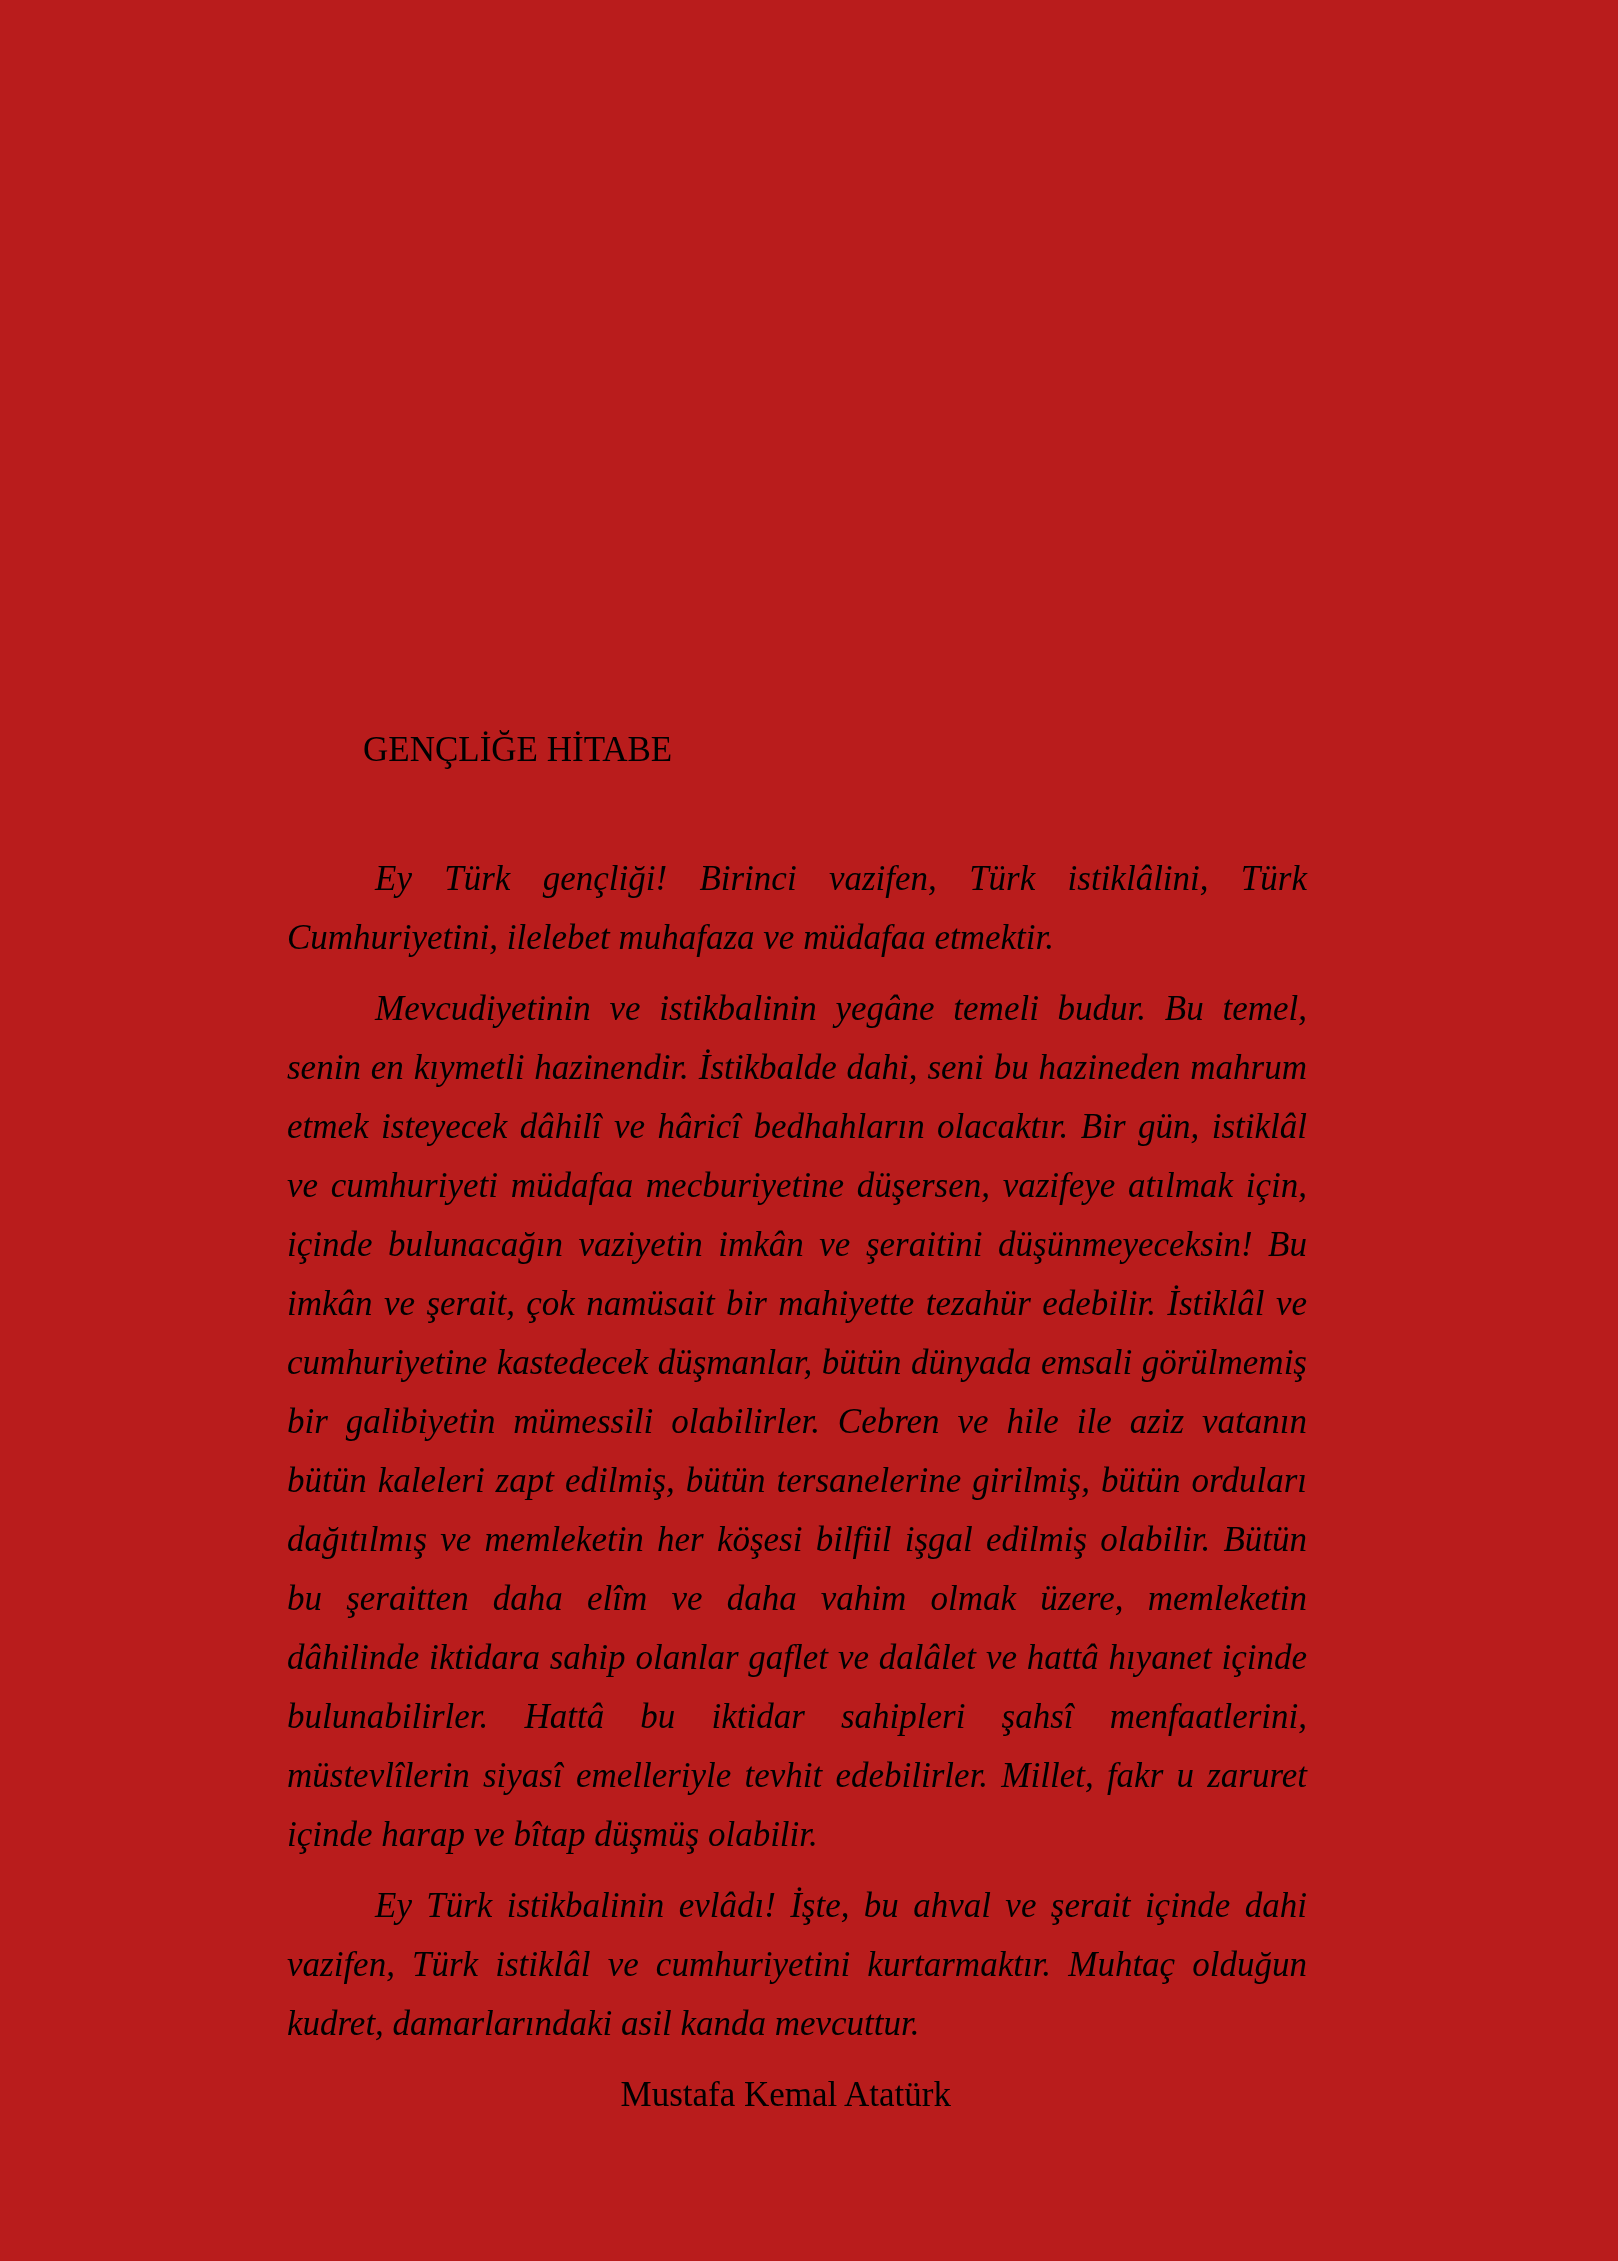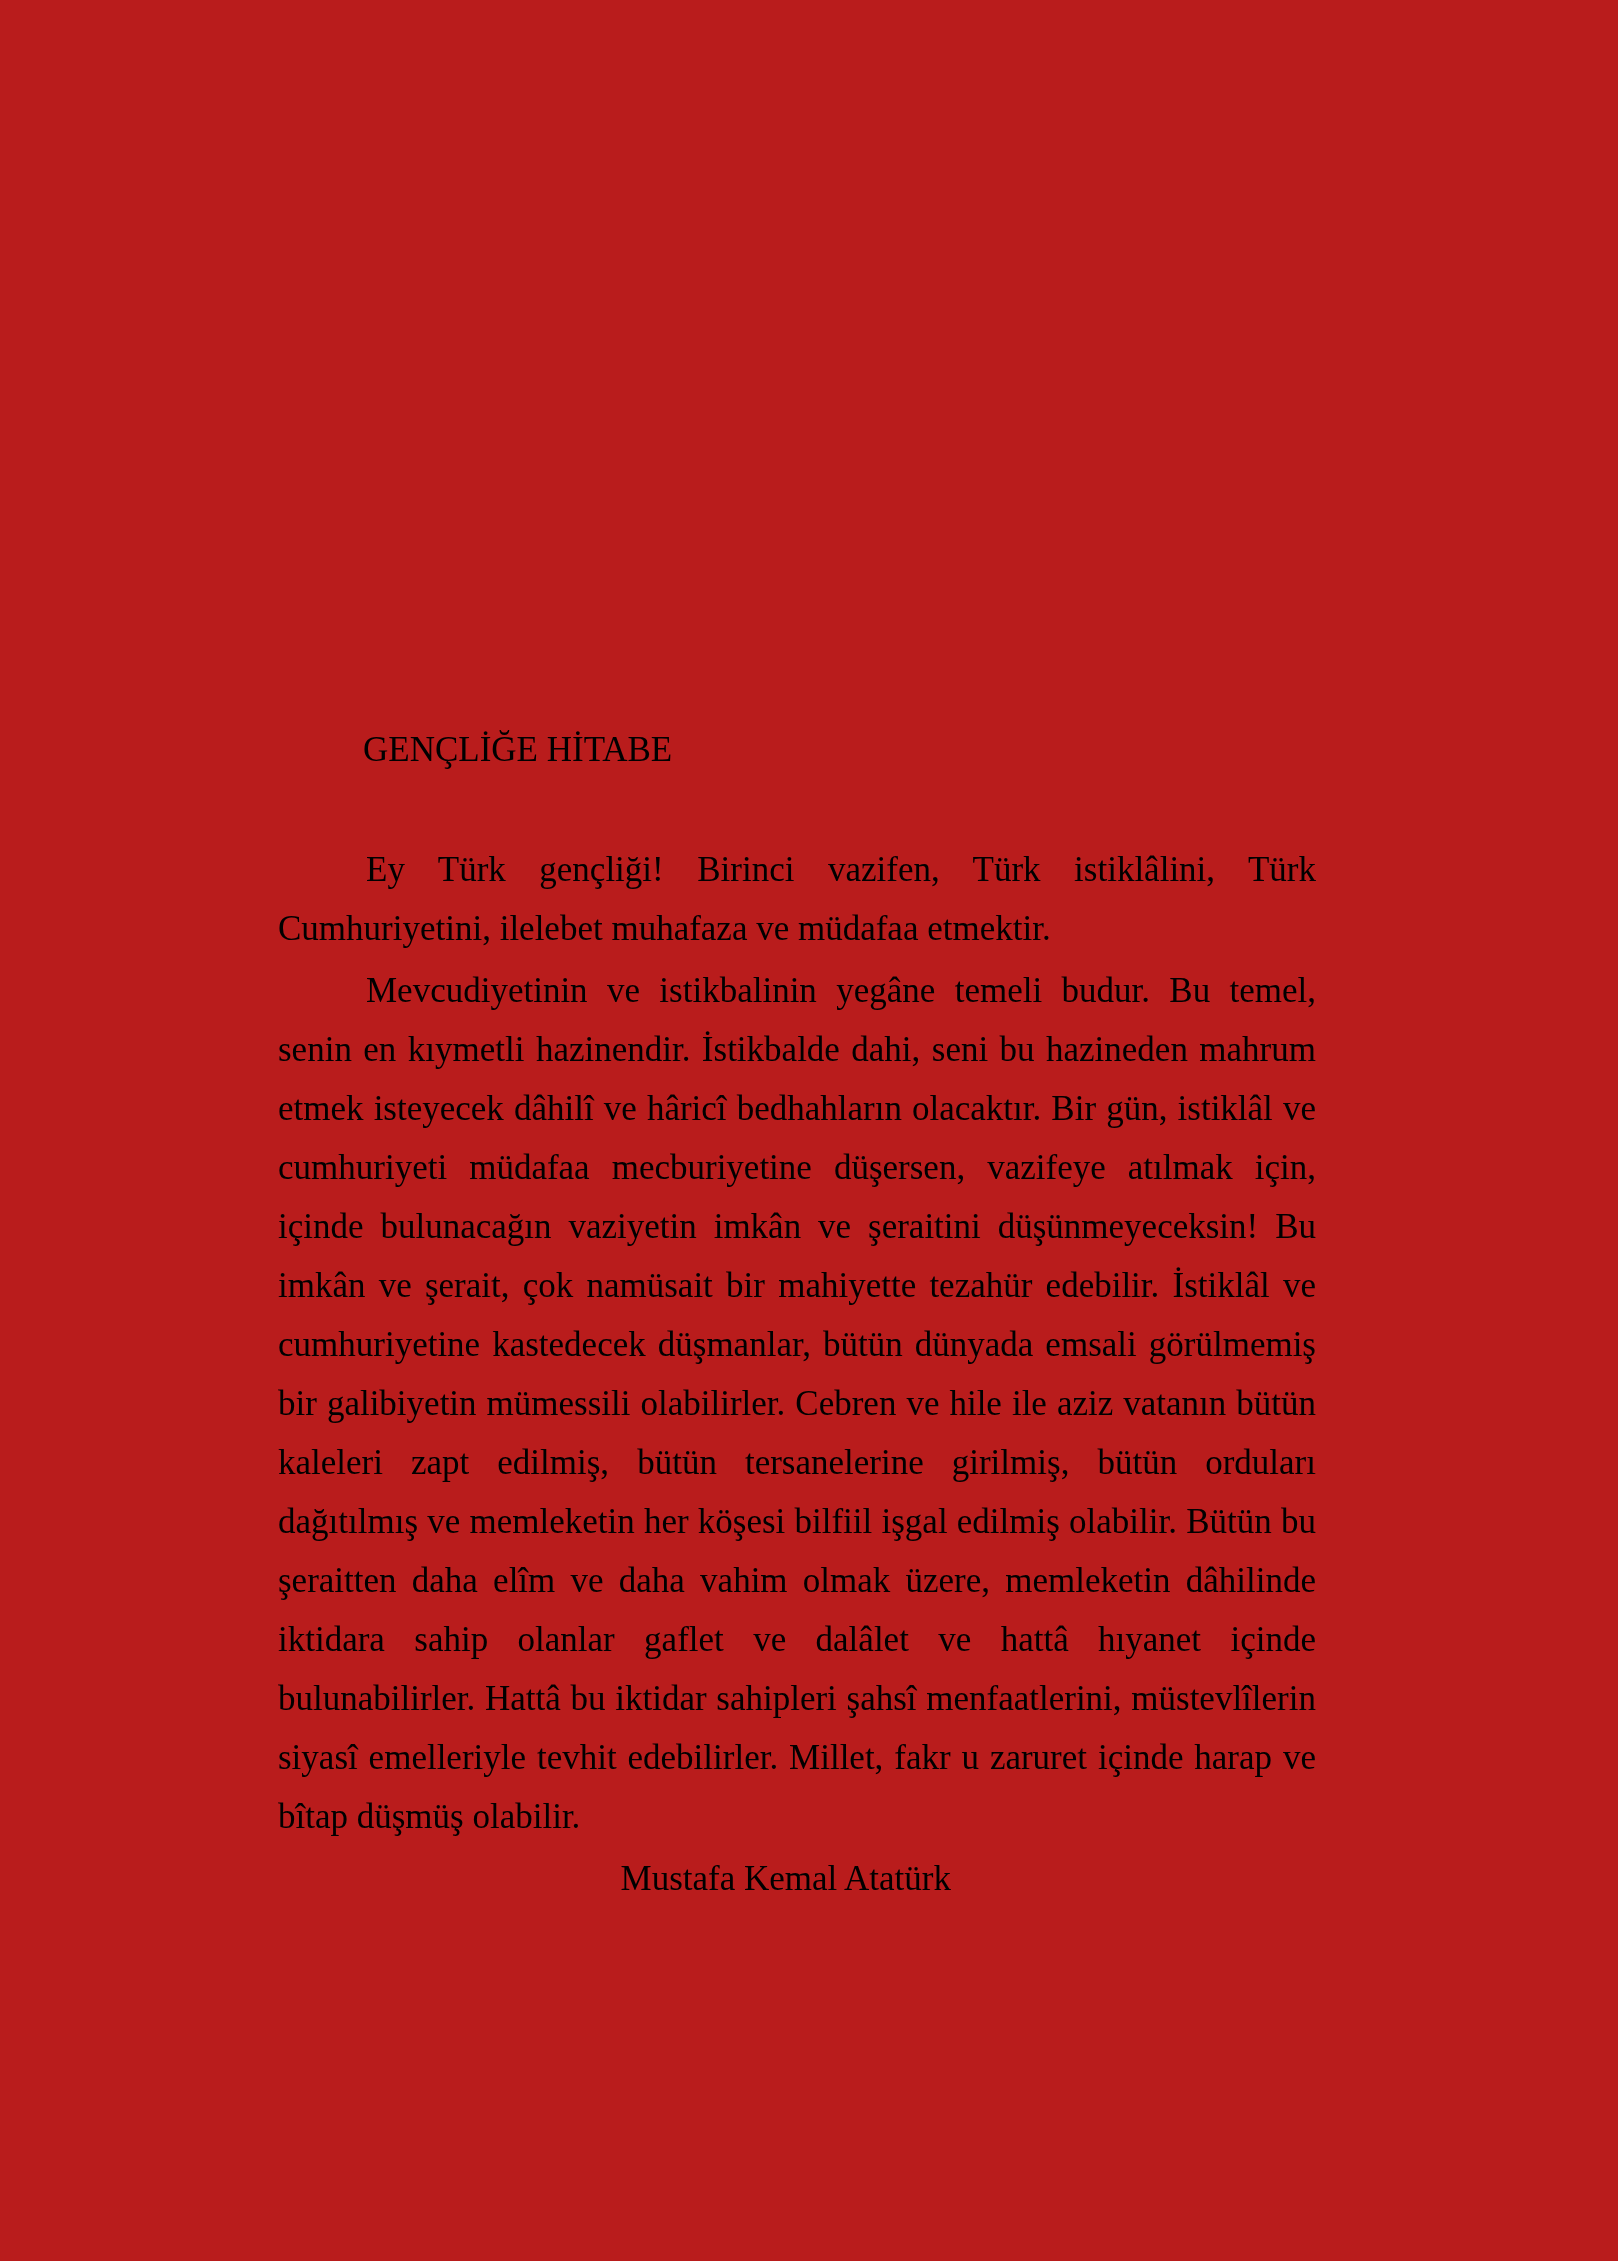--- a/index.html
+++ b/index.html
@@ -33,36 +33,38 @@
   }
   .title {
     margin: 0;
     padding-left: 88px;
     font-size: 35px;
     font-weight: normal;
     line-height: 59px;
     height: 117px;
   }
   .para {
-    margin: 3px;
+    margin: 12px;
     text-indent: 88px;
     text-align: justify;
     line-height: 59px;
+    font-style: italic;
   }
   .signature {
     margin: 0;
     text-align: center;
     padding-right: 22.5px;
     line-height: 59px;
   }
 </style>
 </head>
 <body>
 
 <div class="page">
   <div class="text-block">
     <h1 class="title">GENÇLİĞE HİTABE</h1>
     <p class="para">Ey Türk gençliği! Birinci vazifen, Türk istiklâlini, Türk Cumhuriyetini, ilelebet muhafaza ve müdafaa etmektir.</p>
     <p class="para">Mevcudiyetinin ve istikbalinin yegâne temeli budur. Bu temel, senin en kıymetli hazinendir. İstikbalde dahi, seni bu hazineden mahrum etmek isteyecek dâhilî ve hâricî bedhahların olacaktır. Bir gün, istiklâl ve cumhuriyeti müdafaa mecburiyetine düşersen, vazifeye atılmak için, içinde bulunacağın vaziyetin imkân ve şeraitini düşünmeyeceksin! Bu imkân ve şerait, çok namüsait bir mahiyette tezahür edebilir. İstiklâl ve cumhuriyetine kastedecek düşmanlar, bütün dünyada emsali görülmemiş bir galibiyetin mümessili olabilirler. Cebren ve hile ile aziz vatanın bütün kaleleri zapt edilmiş, bütün tersanelerine girilmiş, bütün orduları dağıtılmış ve memleketin her köşesi bilfiil işgal edilmiş olabilir. Bütün bu şeraitten daha elîm ve daha vahim olmak üzere, memleketin dâhilinde iktidara sahip olanlar gaflet ve dalâlet ve hattâ hıyanet içinde bulunabilirler. Hattâ bu iktidar sahipleri şahsî menfaatlerini, müstevlîlerin siyasî emelleriyle tevhit edebilirler. Millet, fakr u zaruret içinde harap ve bîtap düşmüş olabilir.</p>
+    <p class="para">Ey Türk istikbalinin evlâdı! İşte, bu ahval ve şerait içinde dahi vazifen, Türk istiklâl ve cumhuriyetini kurtarmaktır. Muhtaç olduğun kudret, damarlarındaki asil kanda mevcuttur.</p>
     <p class="signature">Mustafa Kemal Atatürk</p>
   </div>
 </div>
 
 
 </body></html>

